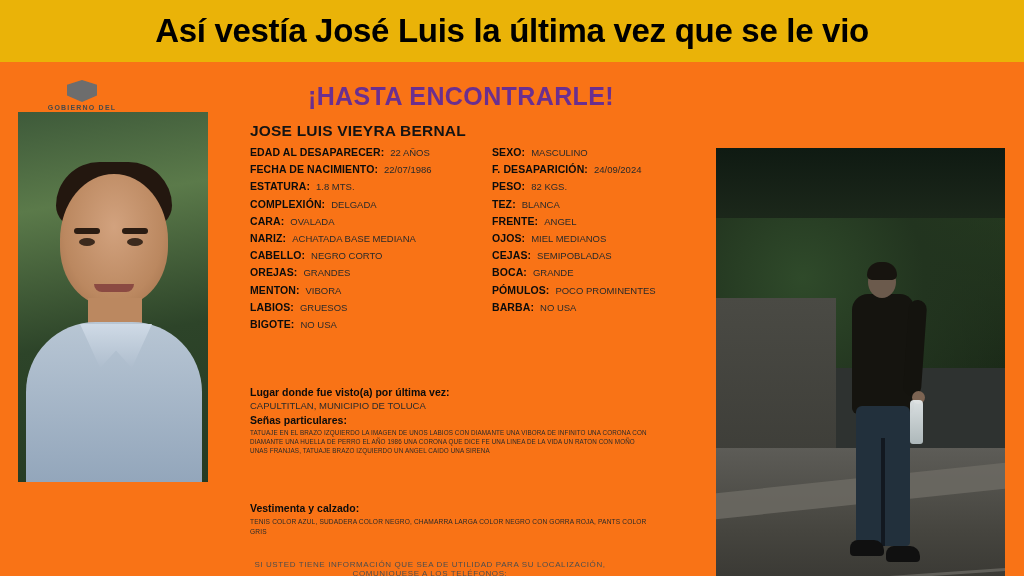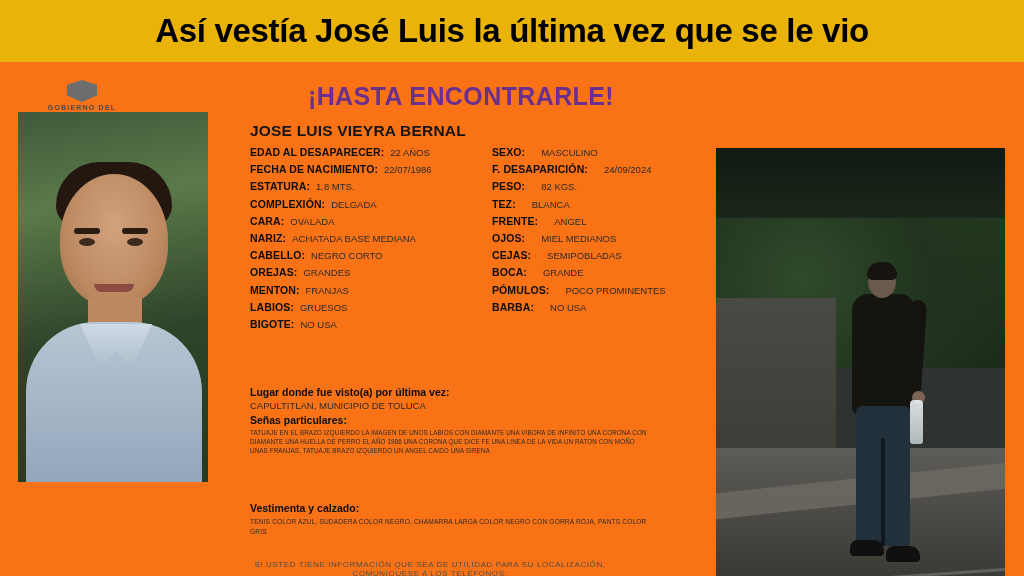--- a/index.html
+++ b/index.html
@@ -173,21 +173,21 @@
     display: flex;
     height: 17.2px;
     align-items: baseline;
   }
   .col {
     width: 242px;
     display: flex;
     align-items: baseline;
     white-space: nowrap;
   }
-  .col.right { width: 218px; gap: 10px; }
+  .col.right { width: 218px; }
   .lbl {
     font-size: 10.5px;
     font-weight: bold;
     color: #0c0c0c;
     letter-spacing: 0.1px;
   }
   .val {
     font-size: 9.5px;
     color: #2a2a2a;
     margin-left: 6px;
@@ -461,21 +461,21 @@
       </div>
       <div class="col right">
         <span class="lbl">BOCA:</span>
         <span class="val">GRANDE</span>
       </div>
     </div>
 
     <div class="field-row">
       <div class="col">
         <span class="lbl">MENTON:</span>
-        <span class="val">FRANJAS</span>
+        <span class="val">VIBORA</span>
       </div>
       <div class="col right">
         <span class="lbl">PÓMULOS:</span>
         <span class="val">POCO PROMINENTES</span>
       </div>
     </div>
 
     <div class="field-row">
       <div class="col">
         <span class="lbl">LABIOS:</span>

